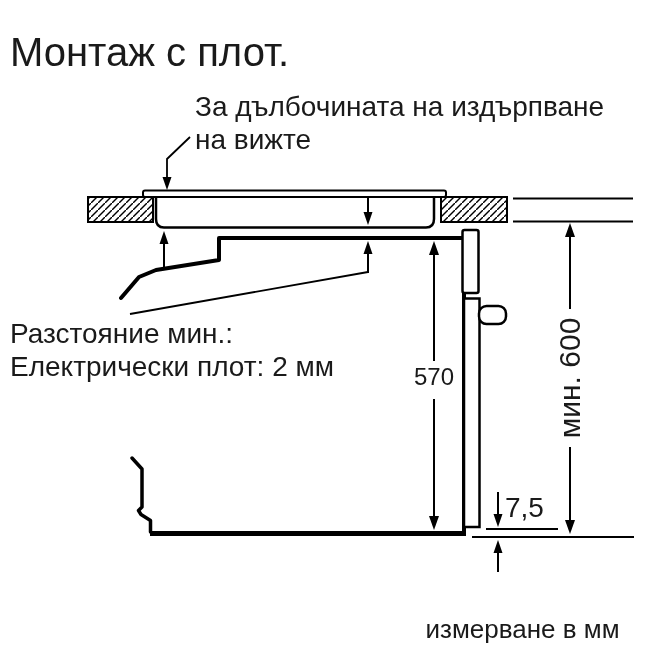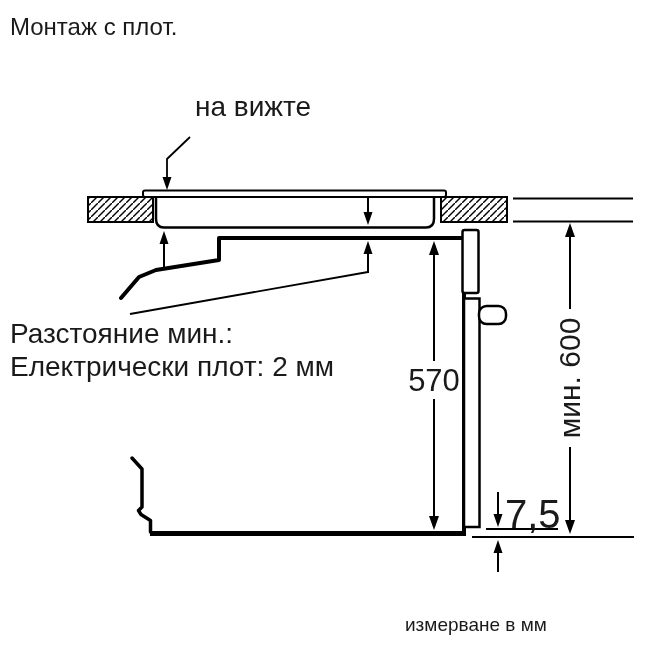--- a/index.html
+++ b/index.html
@@ -1,30 +1,30 @@
 <!DOCTYPE html>
 <html><head>
 <meta charset="utf-8">
 <style>
   html,body{margin:0;padding:0;}
   body{
     width:650px;height:650px;position:relative;background:#ffffff;
     font-family:"Liberation Sans", sans-serif;color:#1a1a1a;overflow:hidden;
   }
   .txt{position:absolute;white-space:nowrap;color:#1a1a1a;}
-  #title{left:10px;top:13px;font-size:24px;}
+  #title{left:10px;top:30px;font-size:40px;}
   #annotation{left:195px;top:90px;font-size:28px;line-height:33px;}
   #distance-note{left:10px;top:317px;font-size:28px;line-height:33px;}
-  #dim570{left:406px;top:363px;width:56px;font-size:31px;text-align:center;}
-  #dim75{left:505px;top:492px;font-size:40px;}
+  #dim570{left:406px;top:363px;width:56px;font-size:24px;text-align:center;}
+  #dim75{left:505px;top:492px;font-size:28px;}
   #dim600{
     left:498px;top:363px;width:144px;height:30px;font-size:30px;text-align:center;
     transform:rotate(-90deg);transform-origin:center;line-height:30px;
   }
-  #footer{left:405px;top:614px;width:235px;font-size:19px;text-align:left;}
+  #footer{left:405px;top:614px;width:235px;font-size:26px;text-align:center;}
   #drawing{position:absolute;left:0;top:0;}
 </style>
 </head>
 <body>
 
 <svg id="drawing" width="650" height="650" viewBox="0 0 650 650">
   <defs>
     <pattern id="hatch" patternUnits="userSpaceOnUse" width="7" height="7">
       <path d="M-1,8 L8,-1" stroke="#000" stroke-width="1.4" fill="none"></path>
     </pattern>
@@ -92,20 +92,21 @@
     <line x1="498" y1="492" x2="498" y2="523" stroke="#000" stroke-width="2"></line>
     <path d="M498,527 l-4.5,-13 h9 z" fill="#000"></path>
     <line x1="498" y1="543" x2="498" y2="572" stroke="#000" stroke-width="2"></line>
     <path d="M498,540 l-4.5,13 h9 z" fill="#000"></path>
   </g>
 </svg>
 
 <div class="txt" id="title">Монтаж с плот.</div>
 
 <div class="txt" id="annotation">
+  <div>За дълбочината на издърпване</div>
   <div>на вижте</div>
 </div>
 
 <div class="txt" id="distance-note">
   <div>Разстояние мин.:</div>
   <div>Електрически плот: 2 мм</div>
 </div>
 
 <div class="txt" id="dim570">570</div>
 <div class="txt" id="dim600">мин. 600</div>

